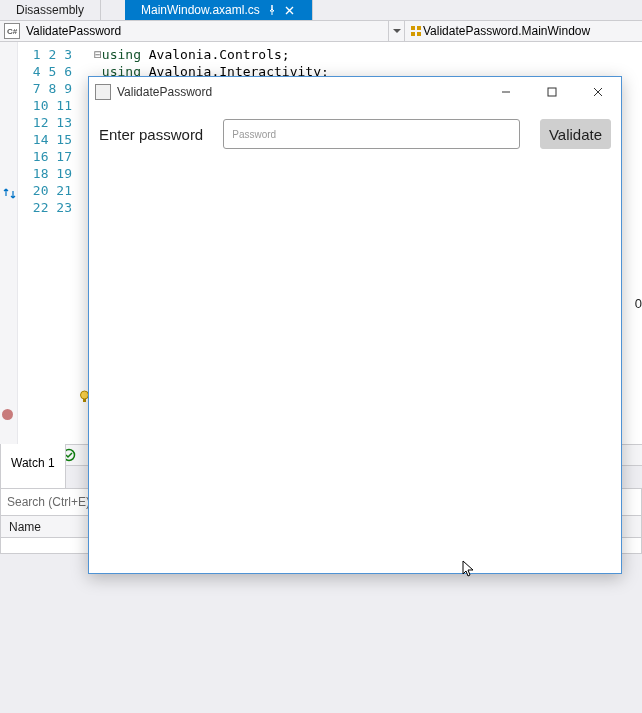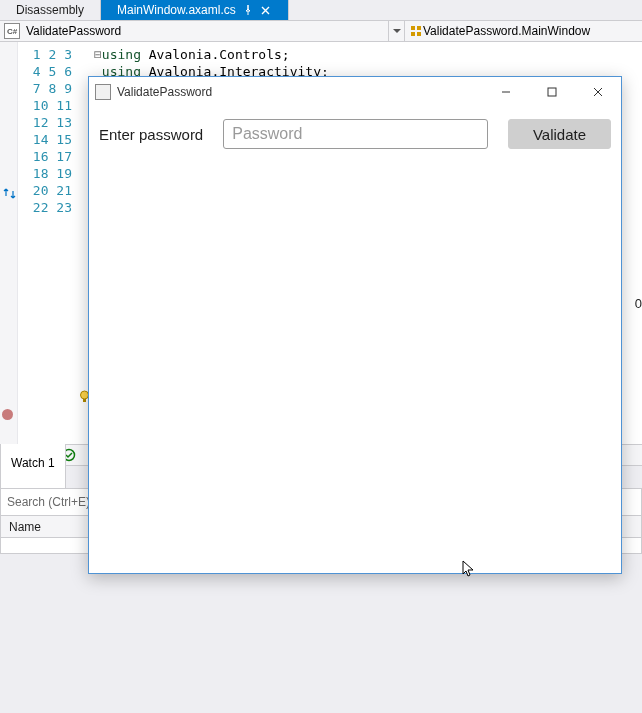--- a/index.html
+++ b/index.html
@@ -26,20 +26,21 @@
     font-size: 12px;
     color: #1e1e1e;
     background: #eeeef2;
     border-right: 1px solid #ccccd0;
     cursor: pointer;
     gap: 6px;
   }
   .tab.active {
     background: #007acc;
     color: #fff;
+    margin-left: 24px;
   }
   .tab .pin, .tab .close {
     width: 12px; height: 12px; display:flex; align-items:center; justify-content:center;
   }
   
   .navrow {
     display: flex;
     height: 22px;
     background: #f5f5f7;
     border-top: 1px solid #ccccd0;
@@ -174,25 +175,25 @@
   .appwin .winbtn {
     width:46px; height:30px; display:flex; align-items:center; justify-content:center;
     color:#555;
   }
   .appwin .content {
     padding:12px 10px; display:flex; align-items:center; gap:20px;
   }
   .appwin .lbl { font-size:15px; color:#1e1e1e; white-space:nowrap; }
   .appwin input[type=text] {
     flex:1; height:30px; border:1px solid #9a9a9a; border-radius:3px;
-    padding:0 8px; font-size:16px; color:#888;
+    padding:0 8px; font-size:10px; color:#888;
   }
   .appwin input[type=text]::placeholder { color:#9a9a9a; }
   .appwin button.validate {
-    height:30px; padding:0 24px; background:#cfcfcf; border:1px solid #cfcfcf;
+    height:30px; padding:0 8px; background:#cfcfcf; border:1px solid #cfcfcf;
     border-radius:3px; font-size:15px; color:#1e1e1e; cursor:pointer;
   }
   .cursor {
     position:absolute; left:462px; top:560px; width:14px; height:18px;
     pointer-events:none;
   }
   .right-cut {
     position:absolute; right:0; top:296px; width:18px; height:84px;
     color:#1e1e1e; font-size:13px; overflow:hidden;
   }

